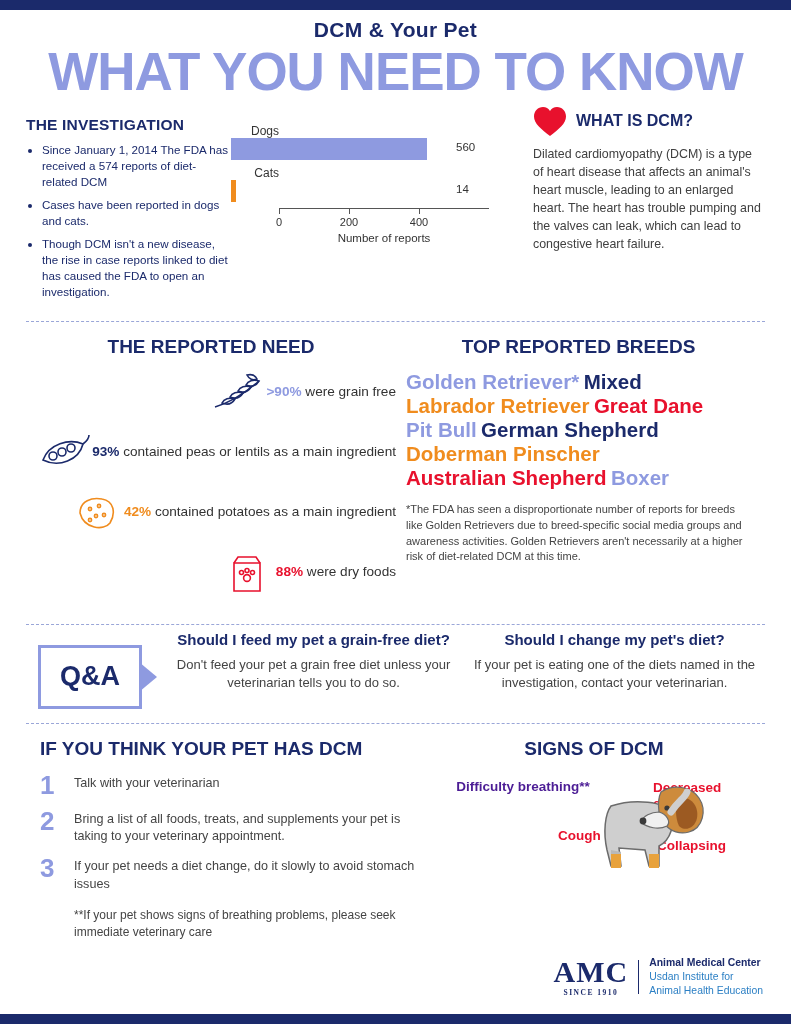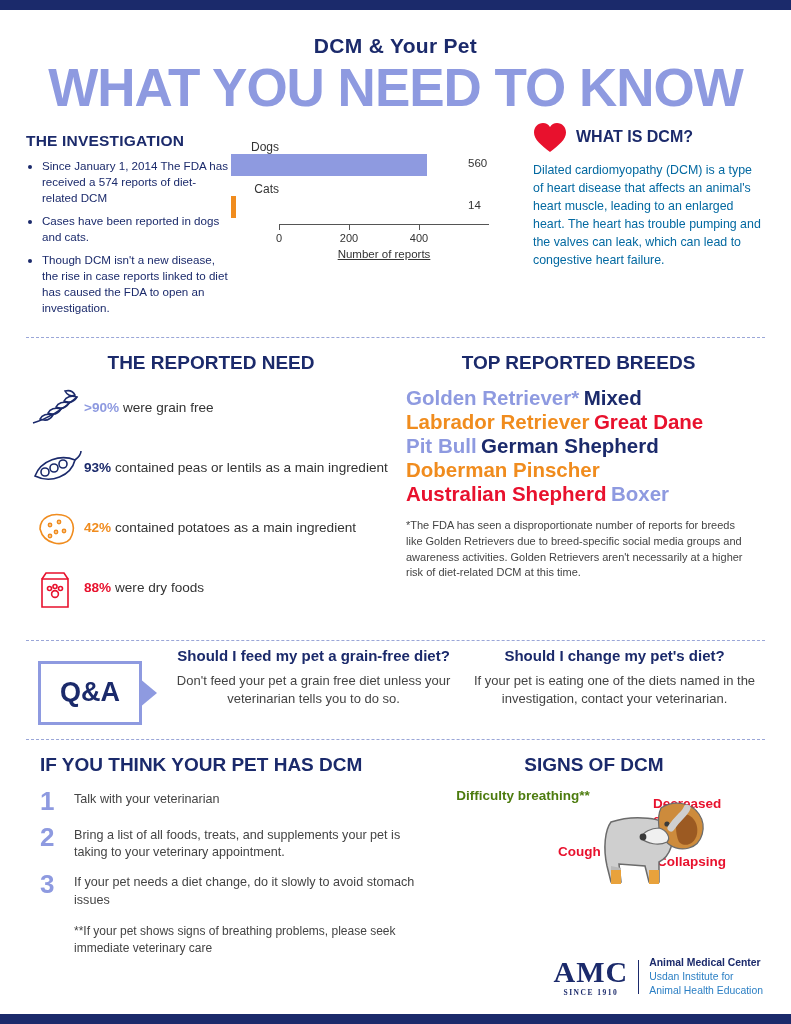--- a/index.html
+++ b/index.html
@@ -8,21 +8,21 @@
     background:#ffffff;
     font-family:"Liberation Sans", sans-serif;
     color:#333;
     overflow:hidden;
     position:relative;
   }
   .topbar{height:10px;background:#1b2a6b;width:100%;}
   .bottombar{position:absolute;bottom:0;left:0;height:10px;background:#1b2a6b;width:100%;}
 
   
-  .header{text-align:center;padding-top:24px;}
+  .header{text-align:center;padding-top:8px;}
   .header .sub{
     font-size:21px;font-weight:bold;color:#1b2a6b;letter-spacing:.3px;
   }
   .header .main{
     font-size:53px;font-weight:bold;color:#8e9ae0;letter-spacing:-1px;
     line-height:1.05;margin-top:2px;
   }
 
   
   .sec1{display:flex;padding:6px 26px 0 26px;}
@@ -37,48 +37,48 @@
   ul.bullets{margin:0;padding-left:16px;}
   ul.bullets li{
     color:#1b2a6b;font-size:11.6px;line-height:1.38;margin-bottom:7px;
   }
   .dcm-head{display:flex;align-items:center;gap:9px;margin-top:0;}
   .heart{
     width:34px;height:31px;position:relative;flex:none;
   }
   .dcm-title{font-size:16px;font-weight:bold;color:#1b2a6b;}
   .dcm-body{
-    font-size:12.4px;color:#0369a1;line-height:1.45;margin-top:9px;
+    font-size:12.4px;color:#404040;line-height:1.45;margin-top:9px;
   }
 
   
   .chart{position:relative;font-size:11.5px;color:#333;}
   .chartrow{display:flex;height:30px;margin-bottom:12px;flex-direction:column;}
   .chartlabel{width:48px;text-align:right;padding-right:8px;font-size:12px;color:#333;}
   .bartrack{position:relative;width:210px;height:22px;}
   .bar{height:22px;}
-  .barval{position:absolute;left:100%;top:3px;margin-left:15px;font-size:11.5px;color:#333;white-space:nowrap;padding-left:12px;}
+  .barval{position:absolute;left:100%;top:3px;margin-left:3px;font-size:11.5px;color:#333;white-space:nowrap;padding-left:12px;}
   .axis{margin-left:48px;width:210px;border-top:1px solid #555;position:relative;height:1px;}
   .tick{position:absolute;top:0;width:1px;height:5px;background:#555;}
   .ticklabel{position:absolute;top:7px;font-size:11px;color:#333;transform:translateX(-50%);}
-  .axistitle{margin-left:48px;width:210px;text-align:center;font-size:11.5px;color:#333;margin-top:22px;text-decoration:underline;}
+  .axistitle{margin-left:48px;width:210px;text-align:center;font-size:11.5px;color:#333;margin-top:22px;}
 
   .divider{
     border-top:1px dashed #9aa6d8;margin:14px 26px 0 26px;
   }
 
   
   .sec2{display:flex;padding:4px 26px 0 26px;}
   .col-diets{width:370px;}
   .col-breeds{width:345px;padding-left:10px;}
   .ctr{text-align:center;}
   h3.big{
     color:#1b2a6b;font-size:19px;font-weight:bold;margin:10px 0 12px 0;
   }
-  .dietrow{display:flex;align-items:center;margin-bottom:14px;}
+  .dietrow{display:flex;align-items:center;margin-bottom:14px;justify-content:flex-end;}
   .dieticon{width:58px;height:46px;flex:none;display:flex;align-items:center;justify-content:center;}
   .diettext{font-size:13.6px;color:#333;line-height:1.35;}
   .pct{font-weight:bold;}
   .pct.blue{color:#8e9ae0;}
   .pct.orange{color:#f08c1e;}
   .pct.red{color:#e8112d;}
 
   .breeds{line-height:1.18;}
   .breeds span{font-weight:bold;font-size:20.5px;text-align:center;}
   .b-blue{color:#8e9ae0;}
@@ -108,21 +108,21 @@
   .sec4{display:flex;padding:4px 26px 0 26px;}
   .col-steps{width:400px;}
   .col-signs{width:345px;position:relative;}
   .steprow{display:flex;gap:14px;align-items:flex-start;margin-bottom:10px;}
   .stepnum{font-size:26px;font-weight:bold;color:#8e9ae0;width:20px;flex:none;line-height:1;}
   .steptext{font-size:12.6px;color:#444;line-height:1.38;padding-top:3px;}
   .footnote{font-size:12px;color:#444;line-height:1.4;margin-top:14px;padding-left:34px;}
 
   h3.signs{color:#1b2a6b;font-size:19px;font-weight:bold;text-align:center;margin:10px 0 6px 0;}
   .signlabel{position:absolute;font-size:13.5px;font-weight:bold;color:#e8112d;line-height:1.2;}
-  .sign-breath{color:#4d7c0f;left:12px;top:44px;width:155px;text-align:right;}
+  .sign-breath{color:#4c1d95;left:12px;top:51px;width:155px;text-align:right;}
   .sign-cough{left:118px;top:100px;width:60px;text-align:right;}
   .sign-energy{right:26px;top:52px;width:86px;text-align:left;}
   .sign-collapse{right:16px;top:110px;width:92px;text-align:left;}
 
   
   .dogwrap{position:absolute;left:152px;top:26px;width:150px;height:130px;}
 
   
   .logo{position:absolute;right:28px;bottom:26px;display:flex;align-items:center;gap:10px;}
   .amc{font-family:"Liberation Serif",serif;font-weight:bold;color:#1b2a6b;text-align:center;line-height:1;}

